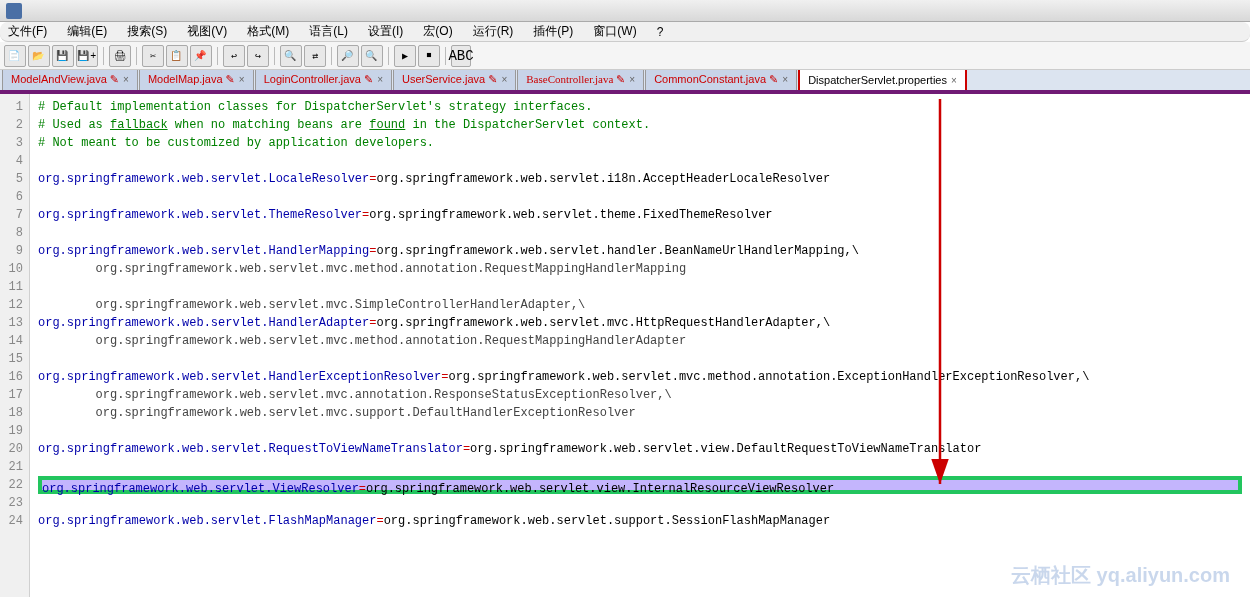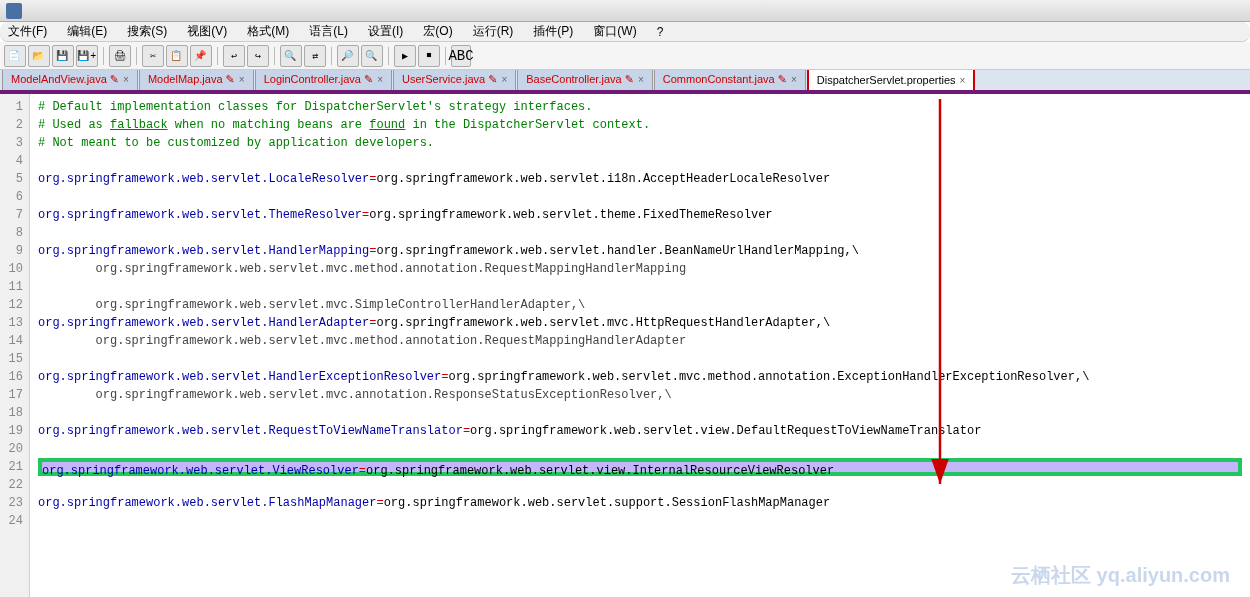--- a/index.html
+++ b/index.html
@@ -244,21 +244,21 @@
       </div>
       <div class="tab">
         <span style="font-size: 11px; font-family: Arial, sans-serif; color: rgb(204, 0, 0);">LoginController.java ✎</span>
         <span class="tab-close">×</span>
       </div>
       <div class="tab">
         <span style="font-size: 11px; font-family: Arial, sans-serif; color: rgb(204, 0, 0);">UserService.java ✎</span>
         <span class="tab-close">×</span>
       </div>
       <div class="tab">
-        <span style="font-size: 11px; font-family: Liberation Sans, sans-serif; color: rgb(204, 0, 0);">BaseController.java ✎</span>
+        <span style="font-size: 11px; font-family: Liberation Serif, serif; color: rgb(204, 0, 0);">BaseController.java ✎</span>
         <span class="tab-close">×</span>
       </div>
       <div class="tab">
         <span style="font-size: 11px; font-family: Arial, sans-serif; color: rgb(204, 0, 0);">CommonConstant.java ✎</span>
         <span class="tab-close">×</span>
       </div>
       <div class="tab active" style="border-top: 2px solid rgb(204, 0, 0); border-right: 2px solid rgb(204, 0, 0); border-bottom: none; border-left: 2px solid rgb(204, 0, 0); border-image: initial; background: rgb(255, 255, 255);">
         <span style="font-size: 11px; font-family: Arial, sans-serif;">DispatcherServlet.properties</span>
         <span class="tab-close">×</span>
       </div>
@@ -302,20 +302,21 @@
         <div class="code-line" style="color: rgb(68, 68, 68);"></div>
         <div class="code-line"><span style="color: rgb(0, 0, 170);">org.springframework.web.servlet.HandlerMapping</span><span style="color: rgb(204, 0, 0);">=</span><span style="color: rgb(0, 0, 0);">org.springframework.web.servlet.handler.BeanNameUrlHandlerMapping,\</span></div>
         <div class="code-line" style="color: rgb(68, 68, 68);">	org.springframework.web.servlet.mvc.method.annotation.RequestMappingHandlerMapping</div>
         <div class="code-line" style="color: rgb(68, 68, 68);"></div>
         <div class="code-line" style="color: rgb(68, 68, 68);">	org.springframework.web.servlet.mvc.SimpleControllerHandlerAdapter,\</div>
         <div class="code-line"><span style="color: rgb(0, 0, 170);">org.springframework.web.servlet.HandlerAdapter</span><span style="color: rgb(204, 0, 0);">=</span><span style="color: rgb(0, 0, 0);">org.springframework.web.servlet.mvc.HttpRequestHandlerAdapter,\</span></div>
         <div class="code-line" style="color: rgb(68, 68, 68);">	org.springframework.web.servlet.mvc.method.annotation.RequestMappingHandlerAdapter</div>
         <div class="code-line" style="color: rgb(68, 68, 68);"></div>
         <div class="code-line"><span style="color: rgb(0, 0, 170);">org.springframework.web.servlet.HandlerExceptionResolver</span><span style="color: rgb(204, 0, 0);">=</span><span style="color: rgb(0, 0, 0);">org.springframework.web.servlet.mvc.method.annotation.ExceptionHandlerExceptionResolver,\</span></div>
         <div class="code-line" style="color: rgb(68, 68, 68);">	org.springframework.web.servlet.mvc.annotation.ResponseStatusExceptionResolver,\</div>
+        <div class="code-line" style="color: rgb(68, 68, 68);">	org.springframework.web.servlet.mvc.support.DefaultHandlerExceptionResolver</div>
         <div class="code-line" style="color: rgb(68, 68, 68);"></div>
         <div class="code-line"><span style="color: rgb(0, 0, 170);">org.springframework.web.servlet.RequestToViewNameTranslator</span><span style="color: rgb(204, 0, 0);">=</span><span style="color: rgb(0, 0, 0);">org.springframework.web.servlet.view.DefaultRequestToViewNameTranslator</span></div>
         <div class="code-line" style="color: rgb(68, 68, 68);"></div>
         <div class="code-line highlighted"><span style="color: rgb(0, 0, 170);">org.springframework.web.servlet.ViewResolver</span><span style="color: rgb(204, 0, 0);">=</span><span style="color: rgb(0, 0, 0);">org.springframework.web.servlet.view.InternalResourceViewResolver</span></div>
         <div class="code-line" style="color: rgb(68, 68, 68);"></div>
         <div class="code-line"><span style="color: rgb(0, 0, 170);">org.springframework.web.servlet.FlashMapManager</span><span style="color: rgb(204, 0, 0);">=</span><span style="color: rgb(0, 0, 0);">org.springframework.web.servlet.support.SessionFlashMapManager</span></div>
       </div>
 
     <svg class="arrow-overlay" viewBox="0 0 1250 503" preserveAspectRatio="none" style="position:absolute;top:0;left:0;width:100%;height:100%;pointer-events:none;">
 

